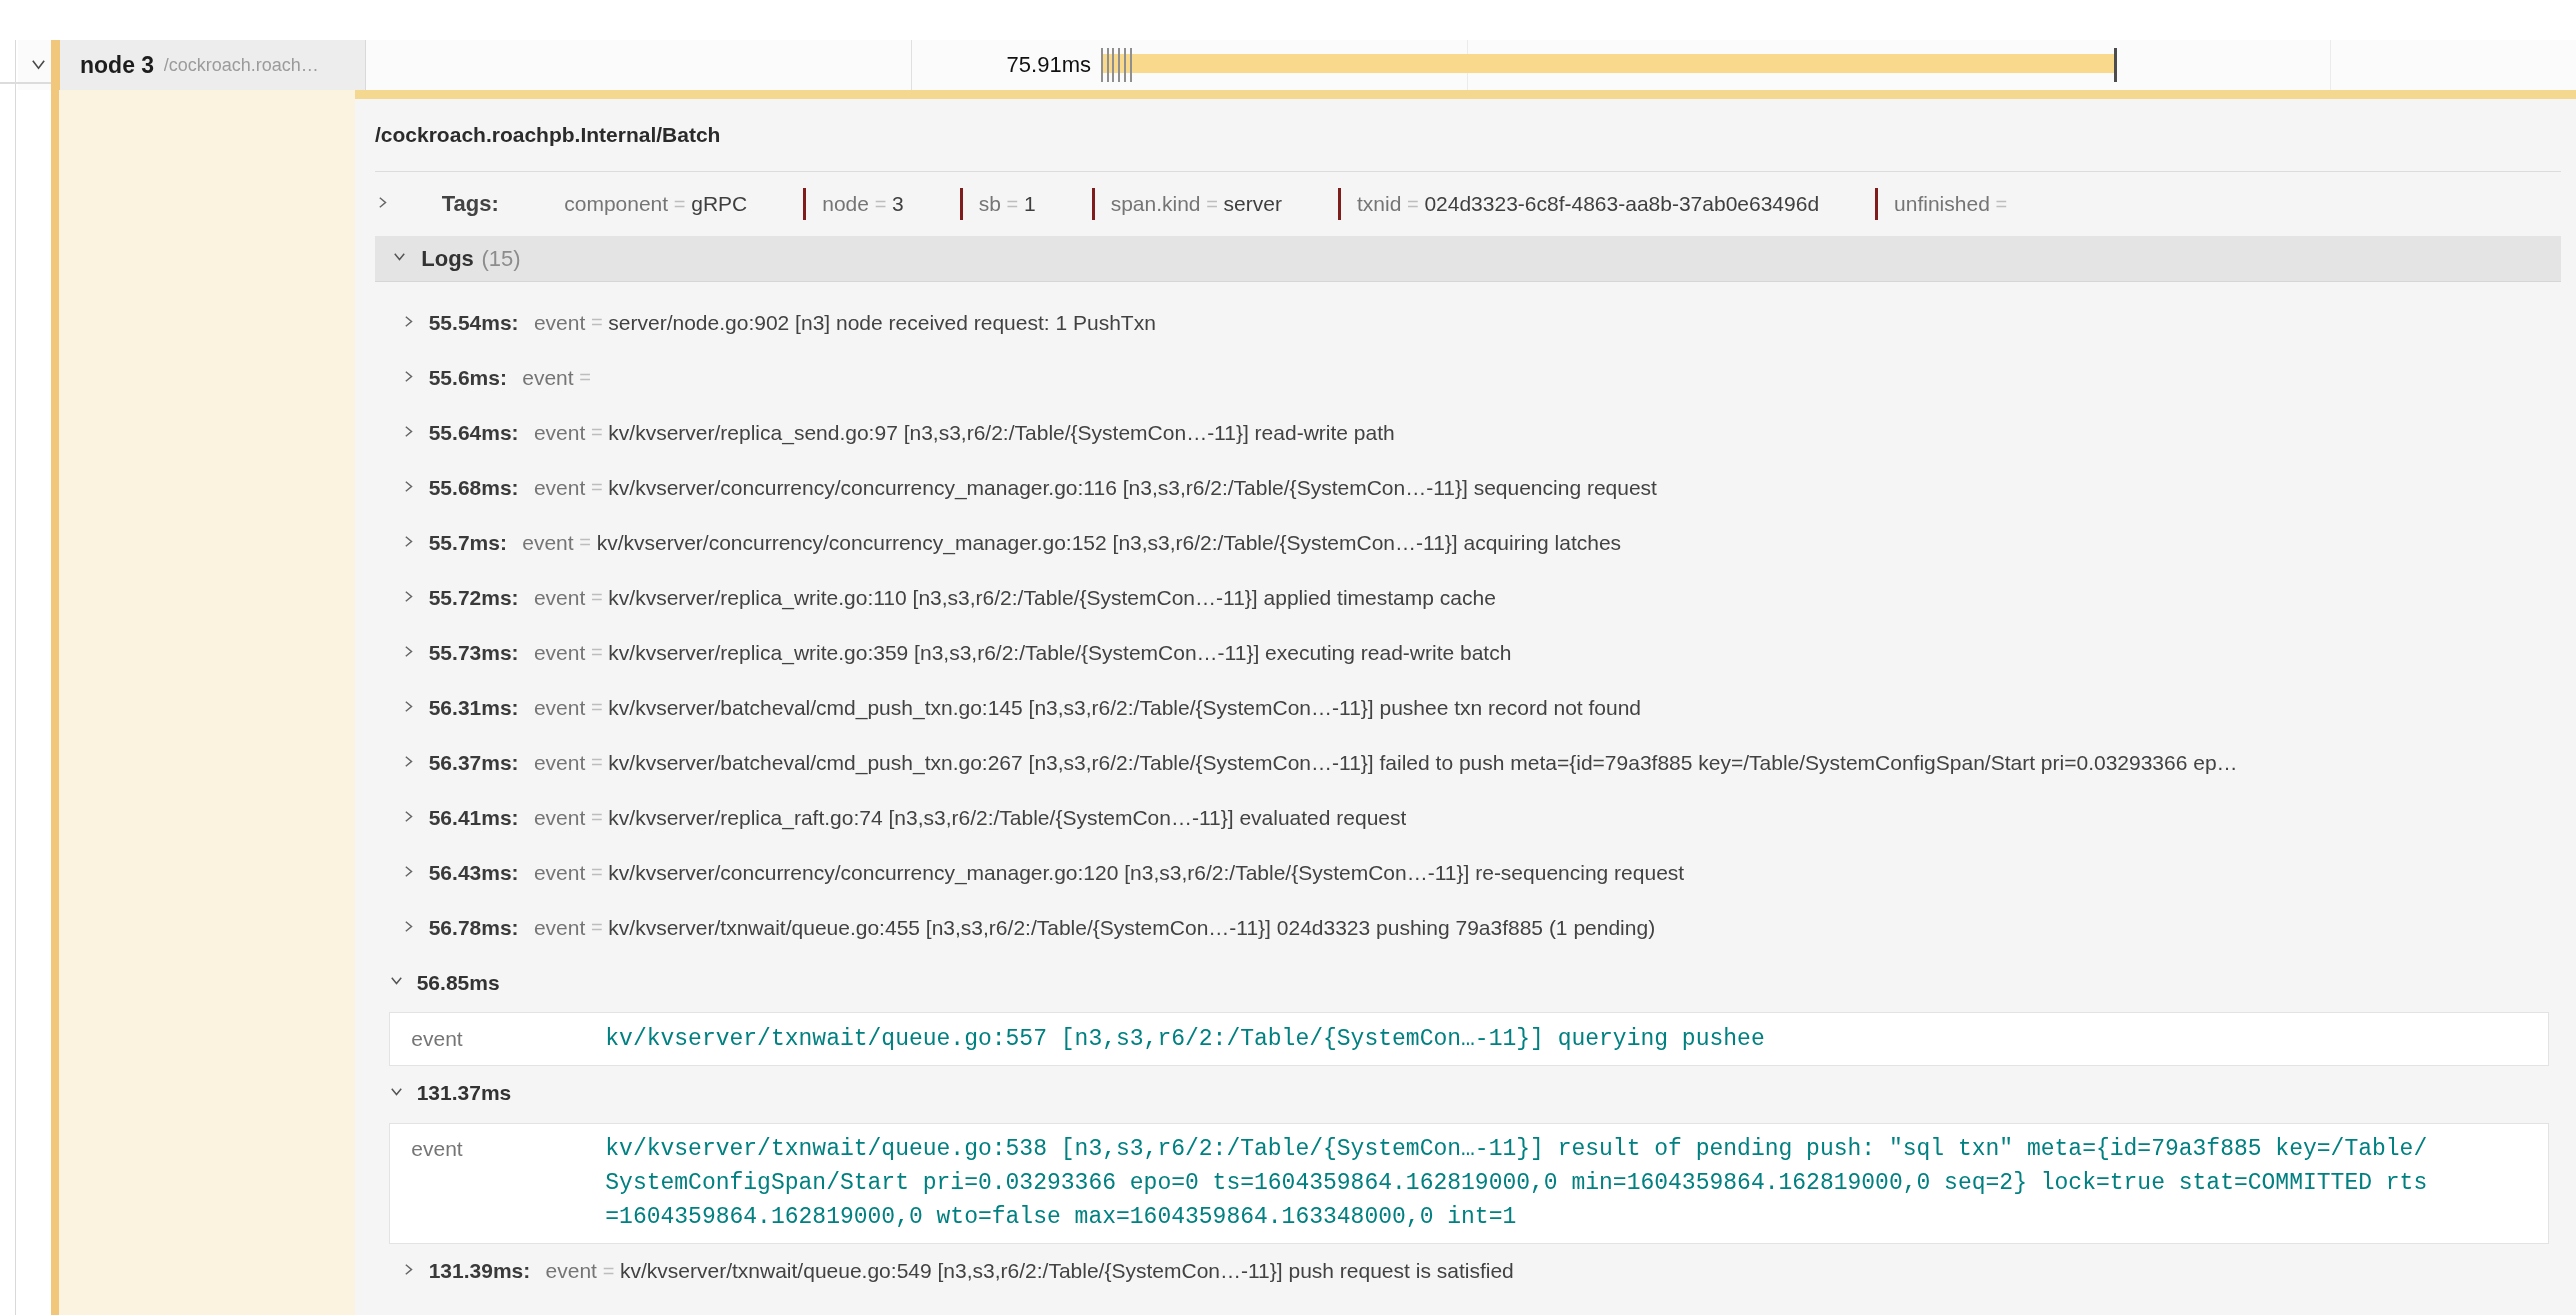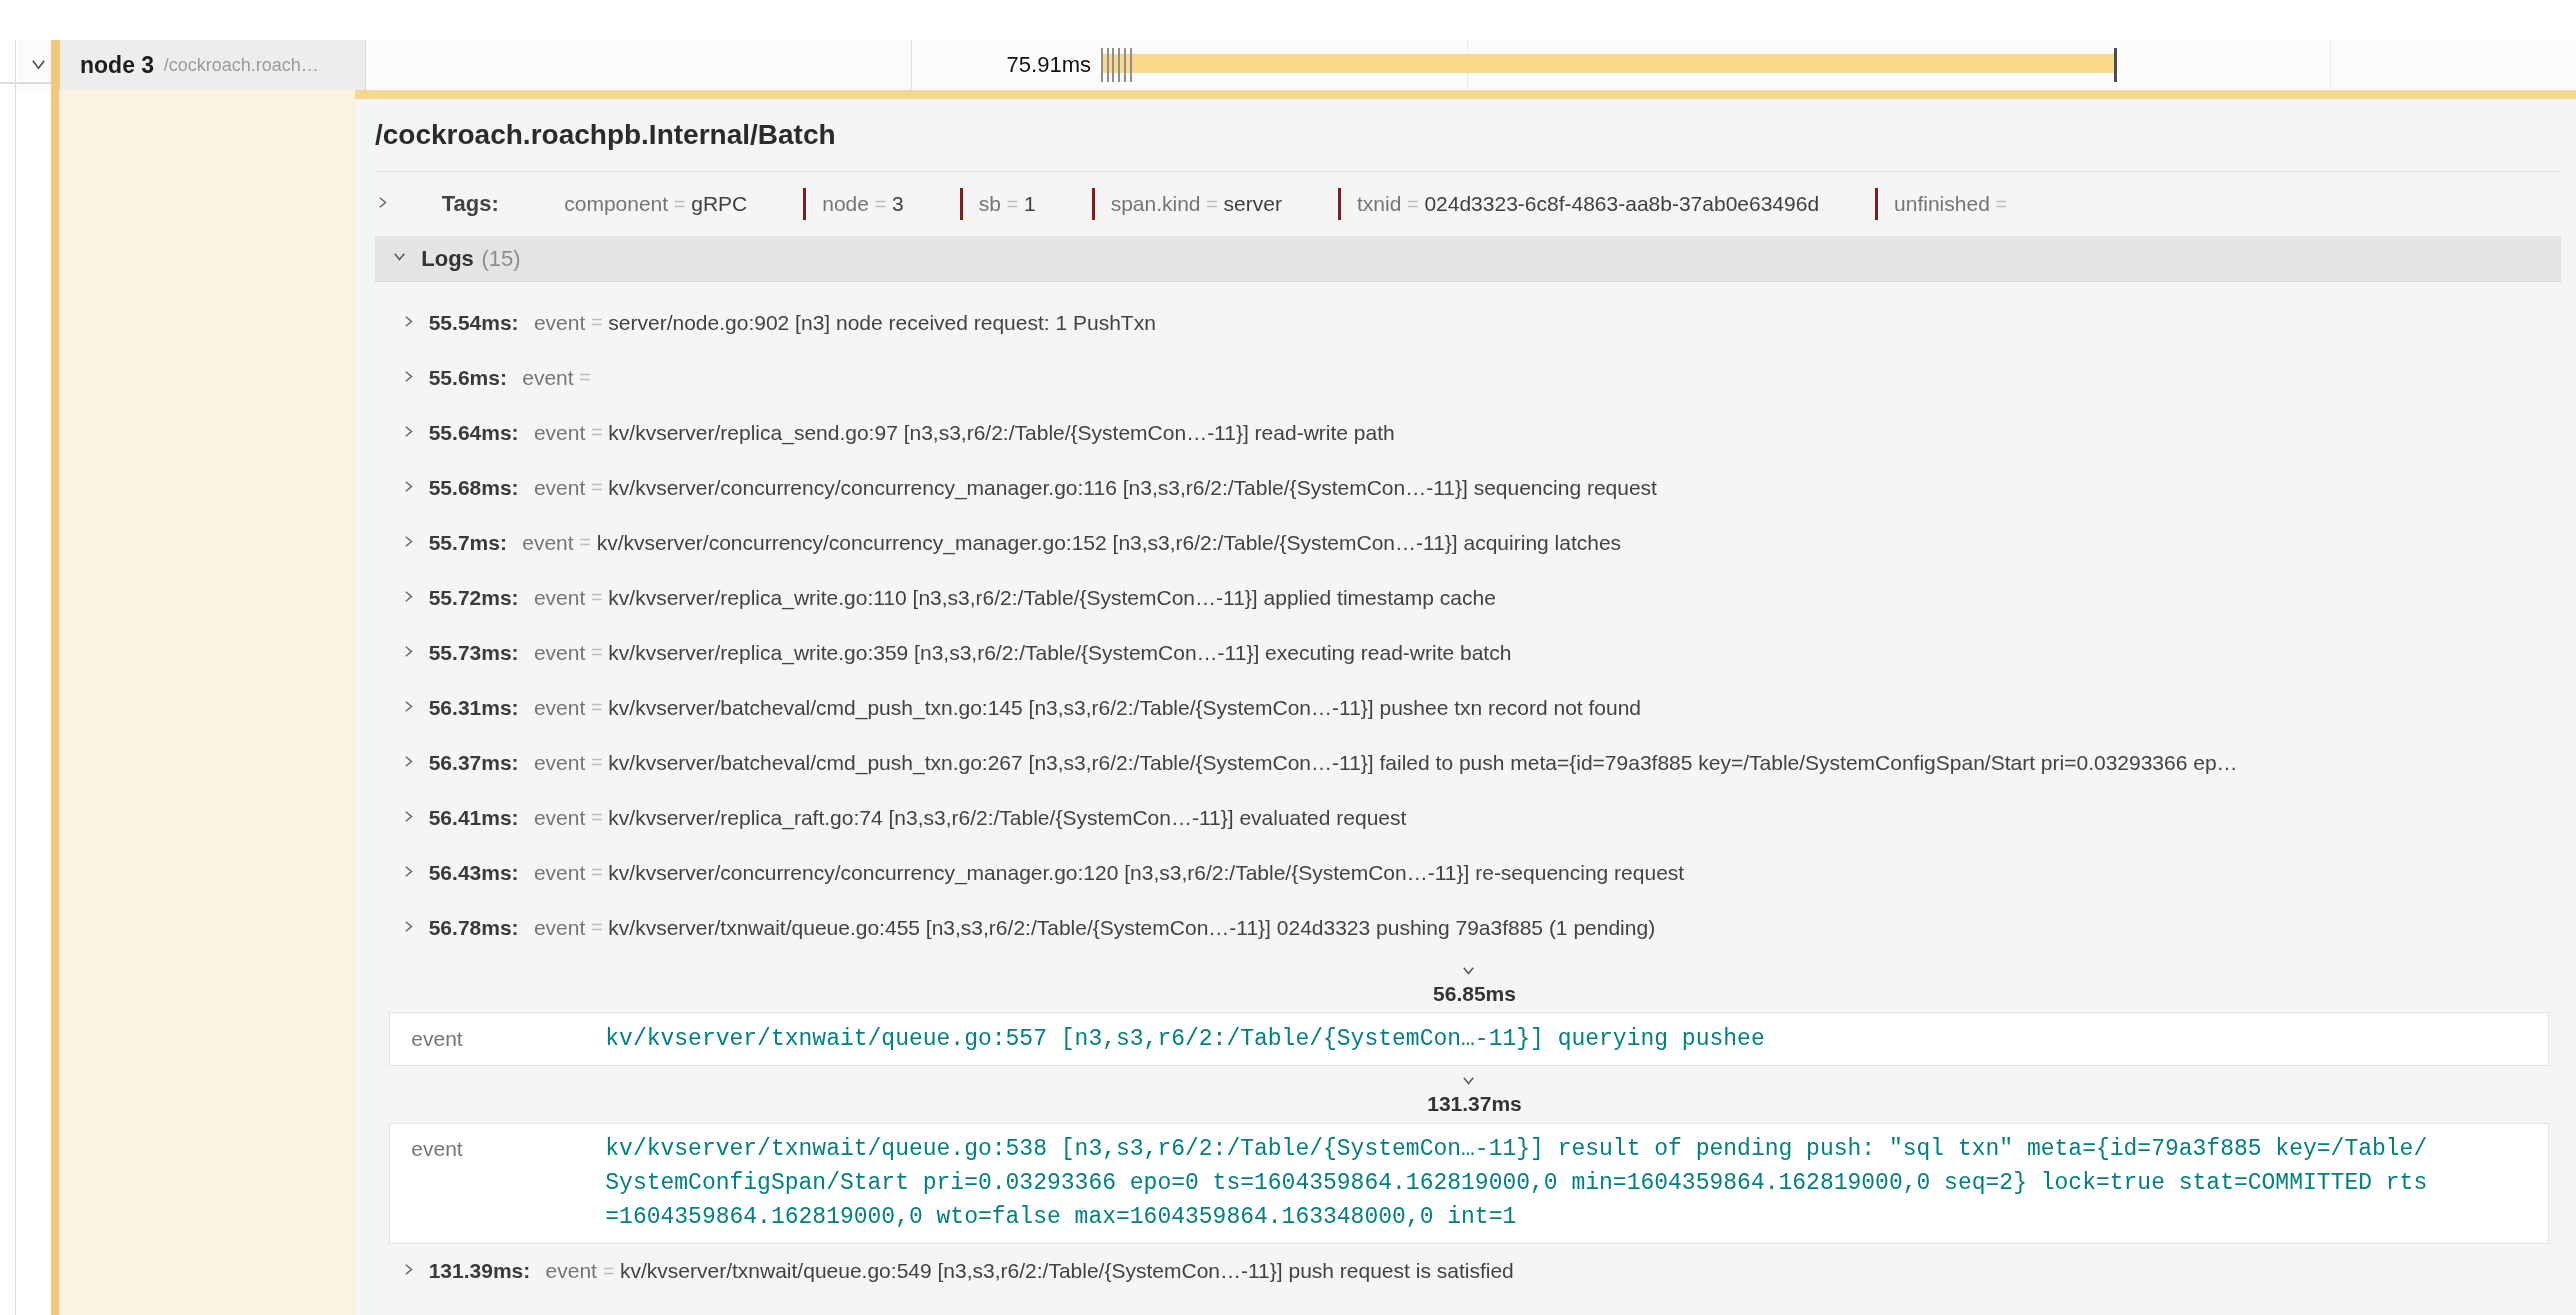--- a/index.html
+++ b/index.html
@@ -29,21 +29,21 @@
   .span-bar { position: absolute; left: 1083px; top: 14.3px; width: 1014px; height: 19px; cursor: pointer; }
   .log-tick { position: absolute; top: 7.6px; width: 1.9px; height: 34px; background: #8f8f8f; }
   .end-tick { position: absolute; left: 2096px; top: 7.6px; width: 2.9px; height: 34px; background: #4d4d4d; }
 
   
   .panel { position: absolute; left: 355px; top: 50px; width: 2221px; height: 1266px;
     background: #f5f5f5; border-top: 9.5px solid #f5d890; }
   .panel-inner { padding: 0 15.3px 0 20px; }
 
   .detail-header { height: 72px; display: flex; align-items: center; justify-content: space-between; }
-  .detail-title { font-size: 28px; font-weight: bold; color: #2b2b2b; }
+  .detail-title { font-size: 21px; font-weight: bold; color: #2b2b2b; }
   .detail-meta { font-size: 22px; color: #949494; white-space: nowrap; }
   .detail-meta b { color: #4a4a4a; }
   .meta-sep { color: #d2d2d2; margin: 0 15.3px; }
   .header-divider { height: 1px; background: #dcdcdc; }
 
   .tags-row { height: 64px; display: flex; align-items: center; cursor: pointer; gap: 40px; }
   .tags-label { font-size: 22px; font-weight: bold; color: #434343; margin: 0 9.5px 0 11.4px; }
   .tag { font-size: 21px; padding: 3.8px 16px; white-space: nowrap; }
   .tag + .tag { border-left: 3px solid #7f1d1d; text-align: center; }
   .tag .k { color: #757575; } .tag .v { color: #3f3f3f; }
@@ -56,21 +56,21 @@
 
   .logs-list { padding-top: 13.3px; }
   .log-row { height: 55px; display: flex; align-items: center; padding-left: 26px;
     white-space: nowrap; overflow: hidden; cursor: pointer; font-size: 21px; }
   .log-row .chev { flex: none; margin-right: 12.4px; }
   .log-time { font-weight: bold; color: #3a3a3a; margin-right: 15.3px; }
   .log-field { color: #757575; }
   .log-msg { color: #424242; min-width: 0; overflow: hidden; }
 
   .exp-header { height: 40px; margin-top: 7.6px; display: flex; align-items: center;
-    padding-left: 13.3px; cursor: pointer; flex-direction: column; }
+    padding-left: 13.3px; cursor: pointer; }
   .exp-header .chev { margin-right: 11.4px; }
   .exp-time { font-size: 21px; font-weight: bold; color: #333; }
 
   .event-box { display: flex; background: #ffffff; border: 1px solid #e3e3e3;
     margin: 9.5px 11.4px 0 14.3px; }
   .event-key { flex: none; width: 215px; padding: 13.3px 0 0 21px; font-size: 21px; color: #757575; }
   .event-val { flex: none; max-width: 1830px; padding: 8.6px 0 8.6px 0;
     font-family: "Liberation Mono", monospace; font-size: 23px; line-height: 34px;
     color: #008080; word-break: break-all; }
 

